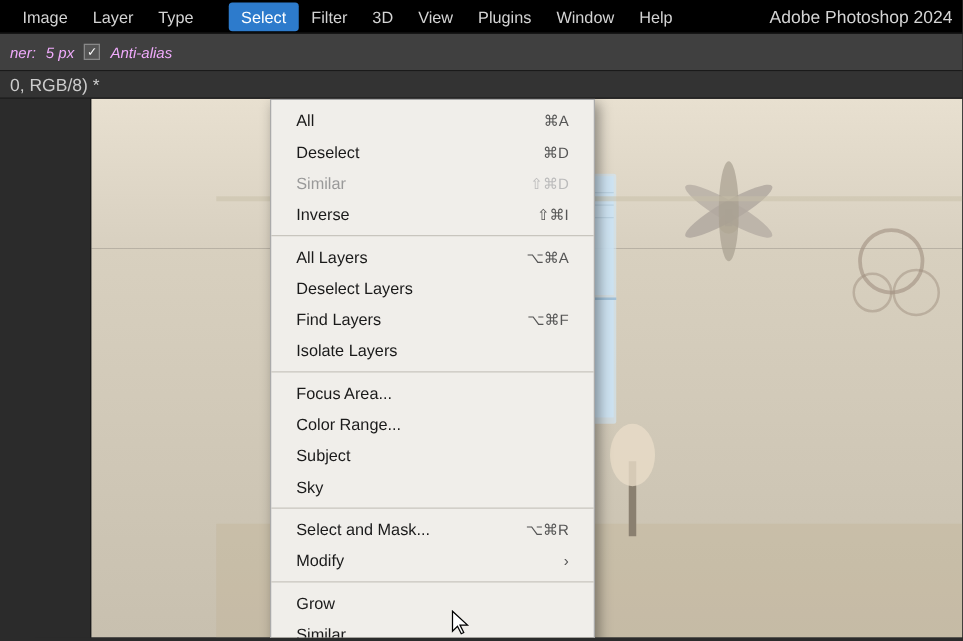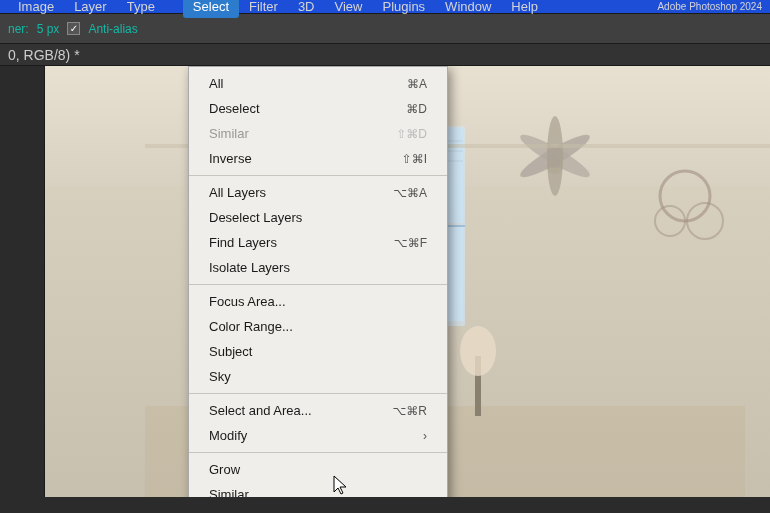--- a/index.html
+++ b/index.html
@@ -10,22 +10,22 @@
       font-family: -apple-system, BlinkMacSystemFont, 'Helvetica Neue', Arial, sans-serif;
       font-size: 13px;
       background: #2b2b2b;
       position: relative;
     }
 
     
     .menubar {
       display: flex;
       align-items: center;
-      height: 14px;
-      background: #1d4ed8;
+      height: 27px;
+      background: #000000;
       border-bottom: 1px solid #1a1a1a;
       padding: 0 8px;
       position: relative;
       z-index: 100;
     }
     .menubar-item {
       padding: 4px 10px;
       color: #d4d4d4;
       cursor: pointer;
       border-radius: 3px;
@@ -33,37 +33,38 @@
       white-space: nowrap;
     }
     .menubar-item.active {
       background: #2d7bcc;
       color: #fff;
       margin-left: 18px;
     }
     .menubar-right {
       margin-left: auto;
       color: #d4d4d4;
-      font-size: 10px;
+      font-size: 14px;
     }
 
     
     .options-bar {
       height: 30px;
       background: #404040;
       border-bottom: 1px solid #1a1a1a;
       display: flex;
       align-items: center;
       padding: 0 8px;
       gap: 8px;
       z-index: 99;
     }
     .options-bar-text {
-      color: #14b8a6;
+      color: #f0abfc;
       font-size: 12px;
+      font-style: italic;
     }
     .options-checkbox {
       width: 13px;
       height: 13px;
       background: #555;
       border: 1px solid #888;
       display: inline-flex;
       align-items: center;
       justify-content: center;
     }
@@ -82,20 +83,21 @@
       padding: 0 8px;
       color: #ccc;
       font-size: 14px;
     }
 
     
     .main-area {
       display: flex;
       height: calc(513px - 30px - 30px - 22px);
       position: relative;
+      padding-left: 28px;
     }
 
     
     .sidebar {
       width: 45px;
       background: #2b2b2b;
       border-right: 1px solid #1a1a1a;
       flex-shrink: 0;
     }
 
@@ -289,21 +291,21 @@
         <span>Color Range...</span>
       </div>
       <div class="menu-item">
         <span>Subject</span>
       </div>
       <div class="menu-item">
         <span>Sky</span>
       </div>
       <div class="menu-separator"></div>
       <div class="menu-item">
-        <span>Select and Area...</span>
+        <span>Select and Mask...</span>
         <span class="shortcut">⌥⌘R</span>
       </div>
       <div class="menu-item">
         <span>Modify</span>
         <span class="arrow">›</span>
       </div>
       <div class="menu-separator"></div>
       <div class="menu-item">
         <span>Grow</span>
       </div>

